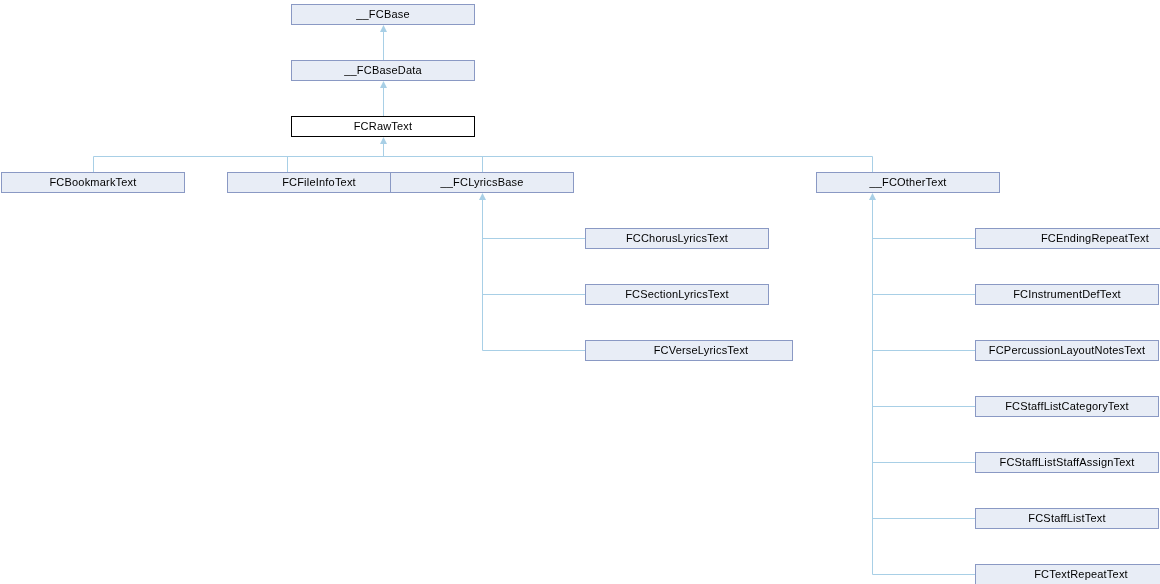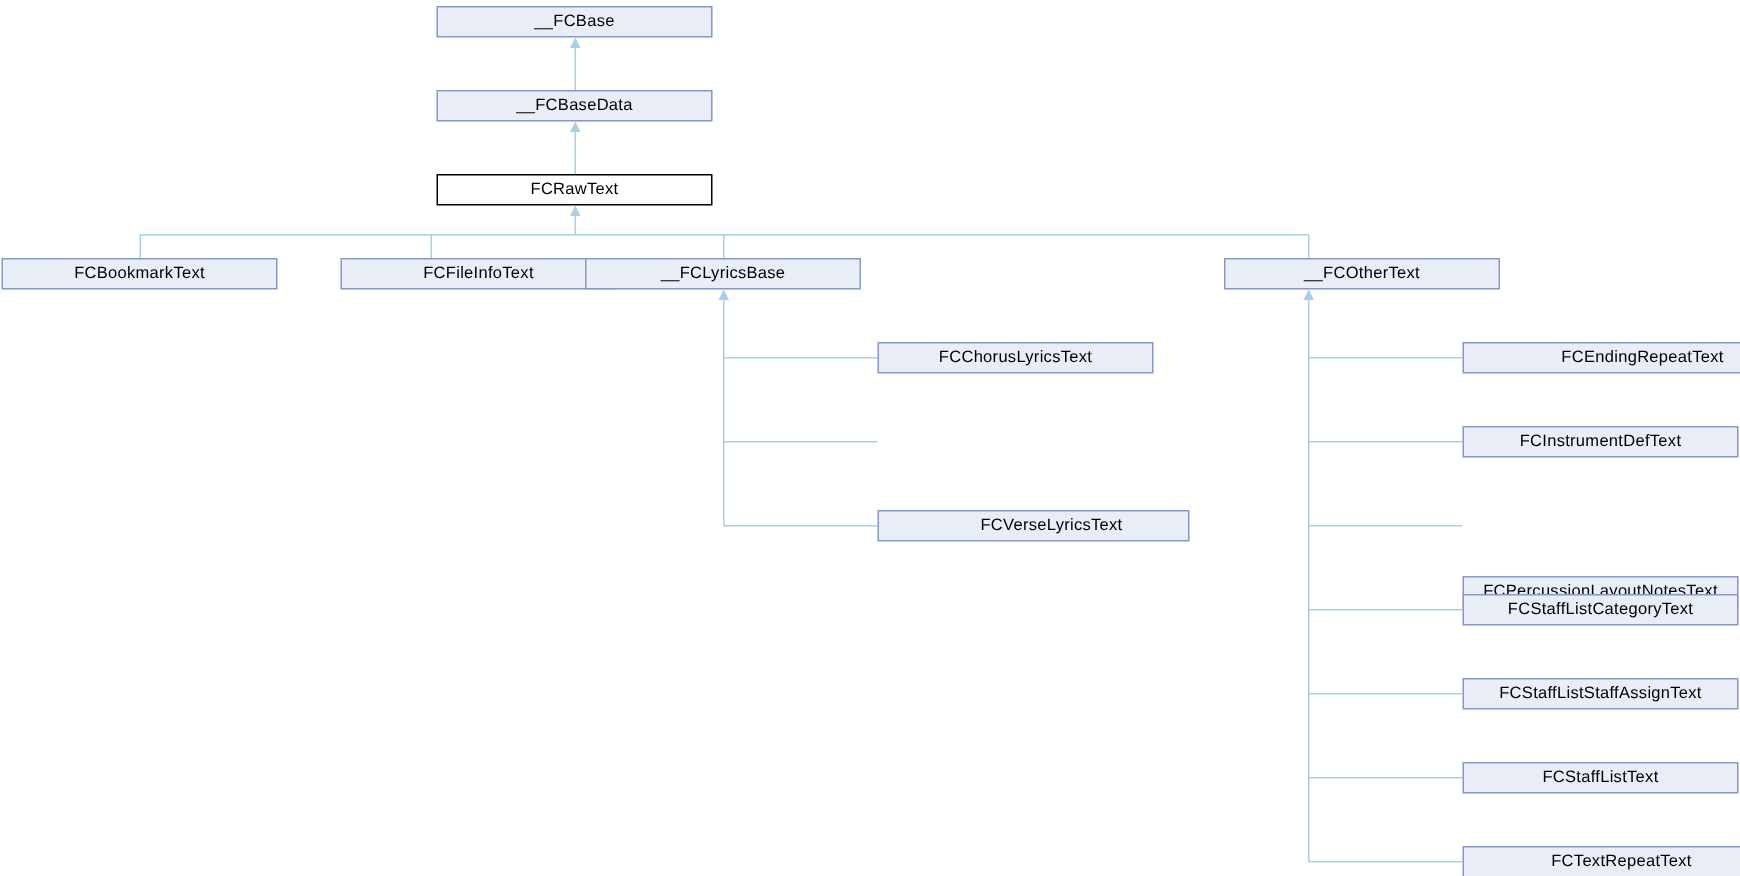--- a/index.html
+++ b/index.html
@@ -102,31 +102,34 @@
   <div class="node" style="left:390px;top:169px;">
       <span class="lbl">__FCLyricsBase</span>
     </div>
   <div class="node" style="left:780px;top:169px;margin-left:36px;">
       <span class="lbl">__FCOtherText</span>
     </div>
 
   <div class="node" style="left:585px;top:225px;">
       <span class="lbl">FCChorusLyricsText</span>
     </div>
+  <div class="node" style="left:585px;top:281px;">
+      <span class="lbl">FCSectionLyricsText</span>
+    </div>
   <div class="node" style="left:585px;top:337px;padding-left:24px;">
       <span class="lbl">FCVerseLyricsText</span>
     </div>
 
   <div class="node" style="left:975px;top:225px;padding-left:28px;">
       <span class="lbl">FCEndingRepeatText</span>
     </div>
   <div class="node" style="left:975px;top:281px;">
       <span class="lbl">FCInstrumentDefText</span>
     </div>
-  <div class="node" style="left:975px;top:337px;margin-top:44px;">
+  <div class="node" style="left:975px;top:337px;">
       <span class="lbl">FCPercussionLayoutNotesText</span>
     </div>
   <div class="node" style="left:975px;top:393px;align-items:center;">
       <span class="lbl">FCStaffListCategoryText</span>
     </div>
   <div class="node" style="left:975px;top:449px;">
       <span class="lbl">FCStaffListStaffAssignText</span>
     </div>
   <div class="node" style="left:975px;top:505px;">
       <span class="lbl">FCStaffListText</span>

